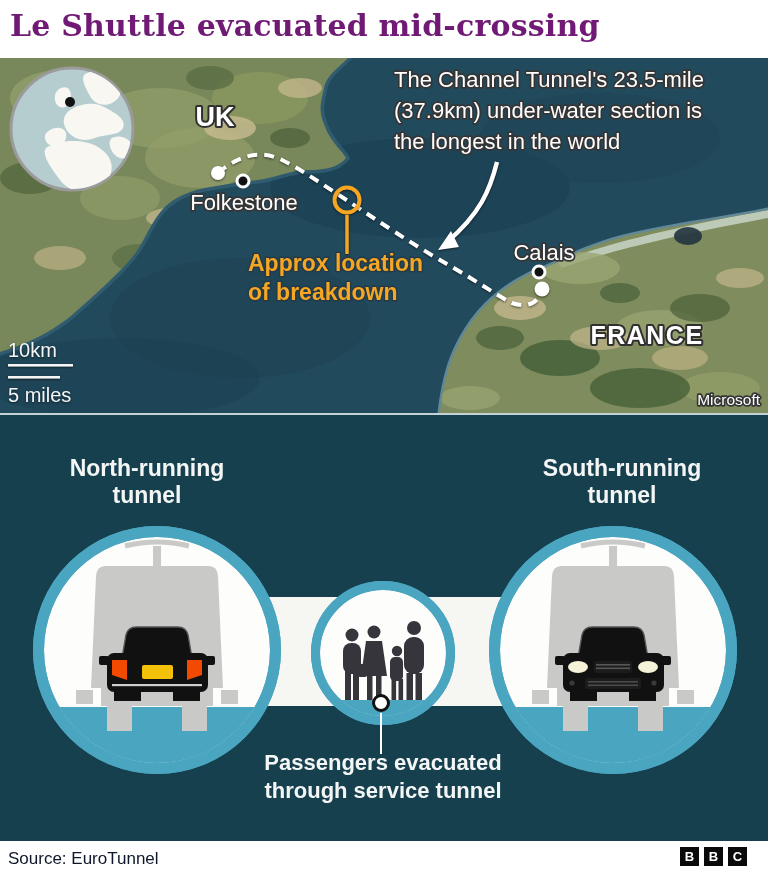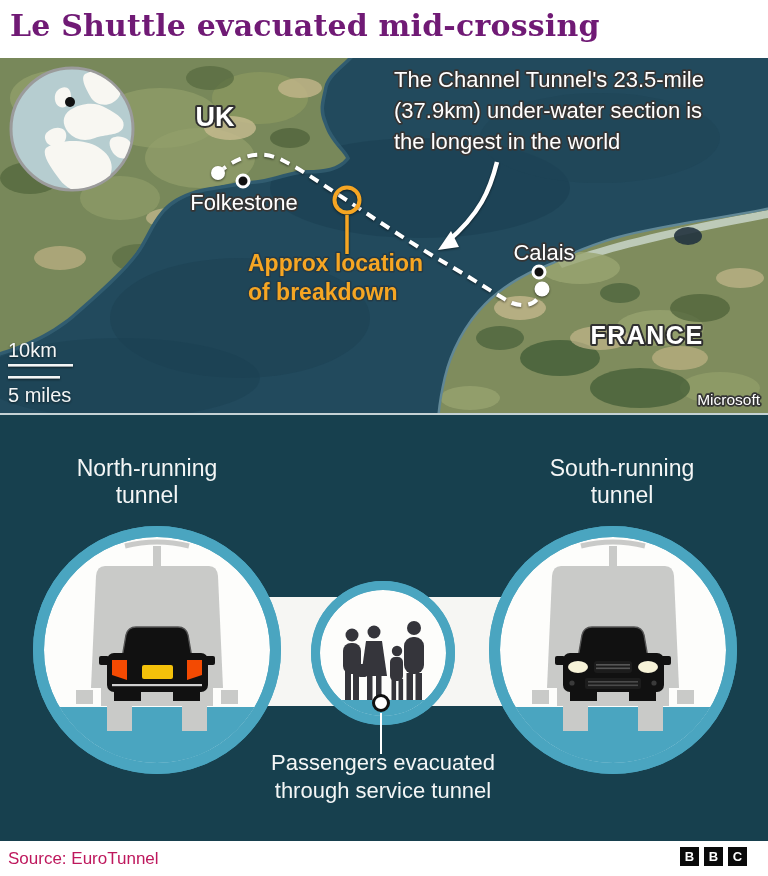--- a/index.html
+++ b/index.html
@@ -2,23 +2,23 @@
 <html><head>
 <meta charset="utf-8">
 <style>
   html,body{margin:0;padding:0;background:#fff;}
   .canvas{position:relative;width:768px;height:876px;background:#fff;overflow:hidden;
           font-family:"Liberation Sans",sans-serif;}
   .hdr{position:absolute;top:0;left:0;width:768px;height:58px;background:#fff;}
   .hdr h1{margin:0;padding:8px 0 0 10px;font-family:"DejaVu Serif",serif;
           font-weight:bold;font-size:30px;color:#701a75;letter-spacing:.2px;}
   .mapwrap{position:absolute;top:58px;left:0;width:768px;height:355px;}
-  .diagwrap{position:absolute;top:413px;left:0;width:768px;height:428px;}
+  .diagwrap{position:absolute;top:413px;left:0;width:768px;height:428px;font-weight:bold;}
   .ftr{position:absolute;top:841px;left:0;width:768px;height:35px;background:#fff;}
-  .ftr .src{position:absolute;left:8px;top:8px;font-size:17px;color:#be185d;}
+  .ftr .src{position:absolute;left:8px;top:8px;font-size:17px;color:#0f172a;}
   .bbc{position:absolute;right:21px;top:6px;display:flex;gap:5px;}
   .bbc .sq{width:19px;height:19px;background:#0a0a0a;color:#fff;font-weight:bold;
            font-size:13px;display:flex;align-items:center;justify-content:center;}
   svg text{font-family:"Liberation Sans",sans-serif;}
   .olt{fill:#fff;stroke:#353535;stroke-width:3.4px;paint-order:stroke;stroke-linejoin:round;}
   .olt-b{fill:#fff;stroke:#303030;stroke-width:4px;paint-order:stroke;stroke-linejoin:round;font-weight:bold;}
   .orange-t{fill:#f6a623;stroke:#243b47;stroke-width:3px;paint-order:stroke;stroke-linejoin:round;font-weight:bold;}
   .wht{fill:#f4f6f6;}
   .shadow{filter:drop-shadow(0 1.5px 1px rgba(0,0,0,.55));}
 </style>

